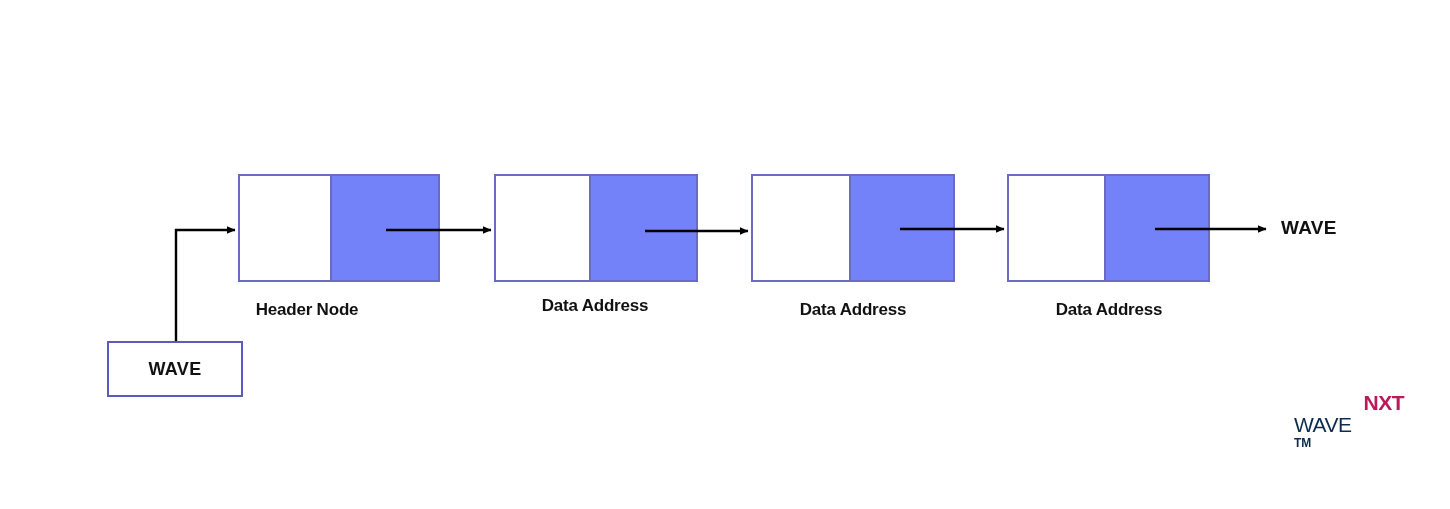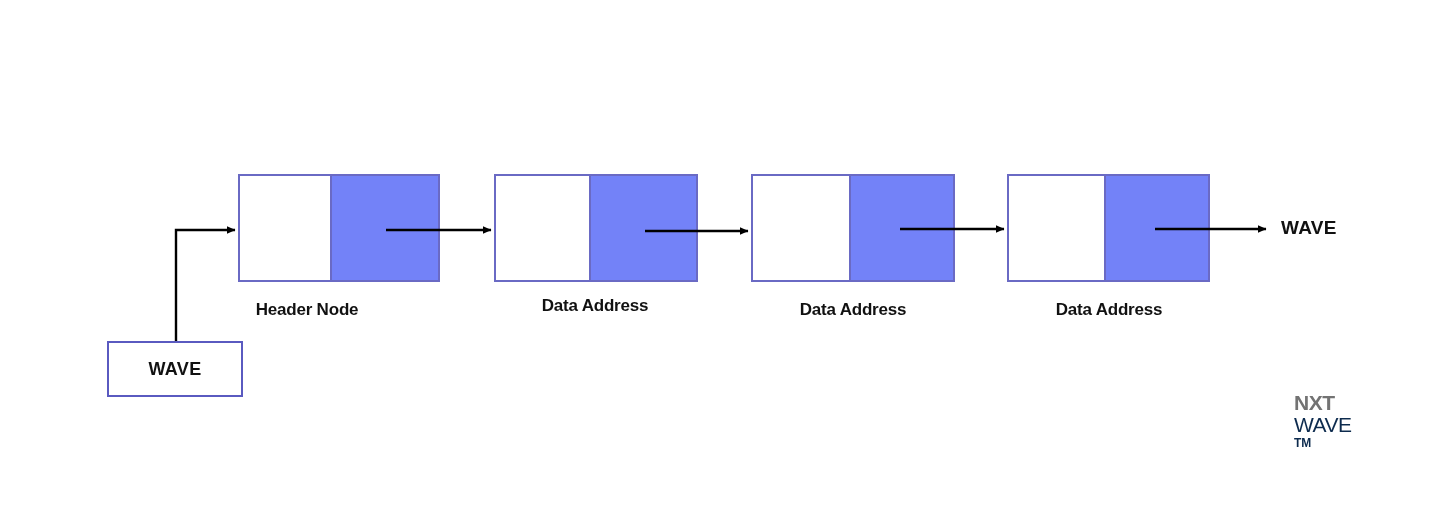--- a/index.html
+++ b/index.html
@@ -92,24 +92,25 @@
   #logo {
     position: absolute;
     left: 1294px;
     top: 392px;
     width: 110px;
     height: 54px;
   }
   #logo .lg-nxt {
     font-size: 21px;
     font-weight: bold;
-    color: #737373;
+    color: #be185d;
     letter-spacing: -0.5px;
     line-height: 22px;
     display: block;
+    text-align: right;
   }
   #logo .lg-wave {
     font-size: 21px;
     font-weight: normal;
     color: #0d2b4e;
     letter-spacing: -0.5px;
     line-height: 22px;
     display: block;
   }
   #logo .lg-tm {

